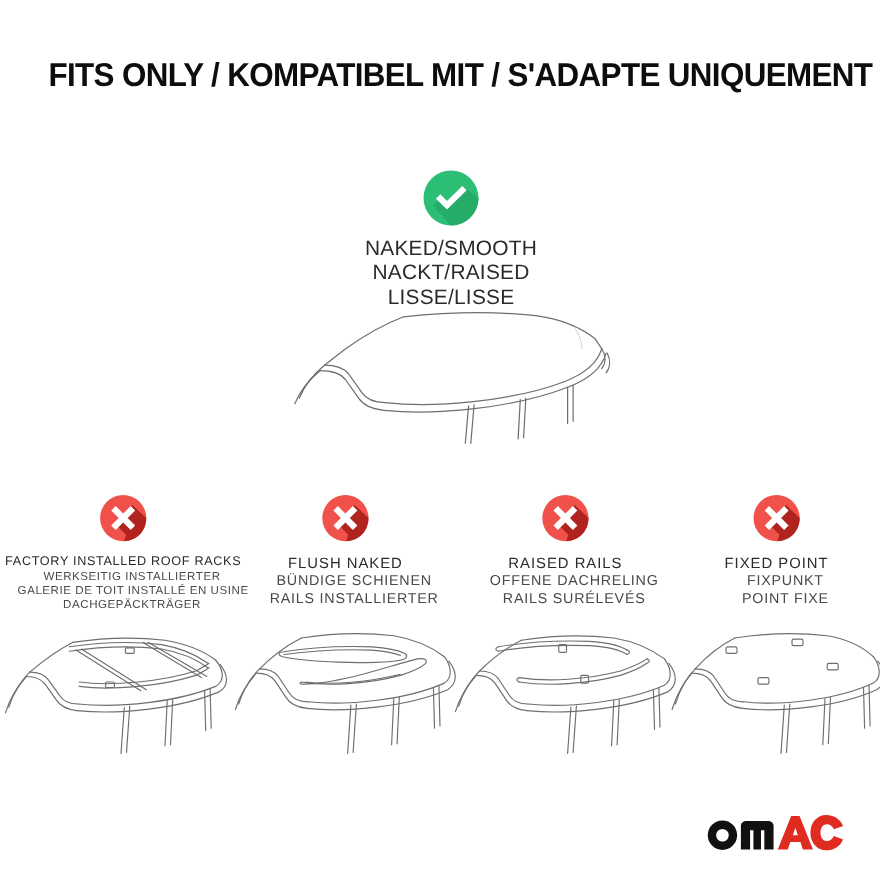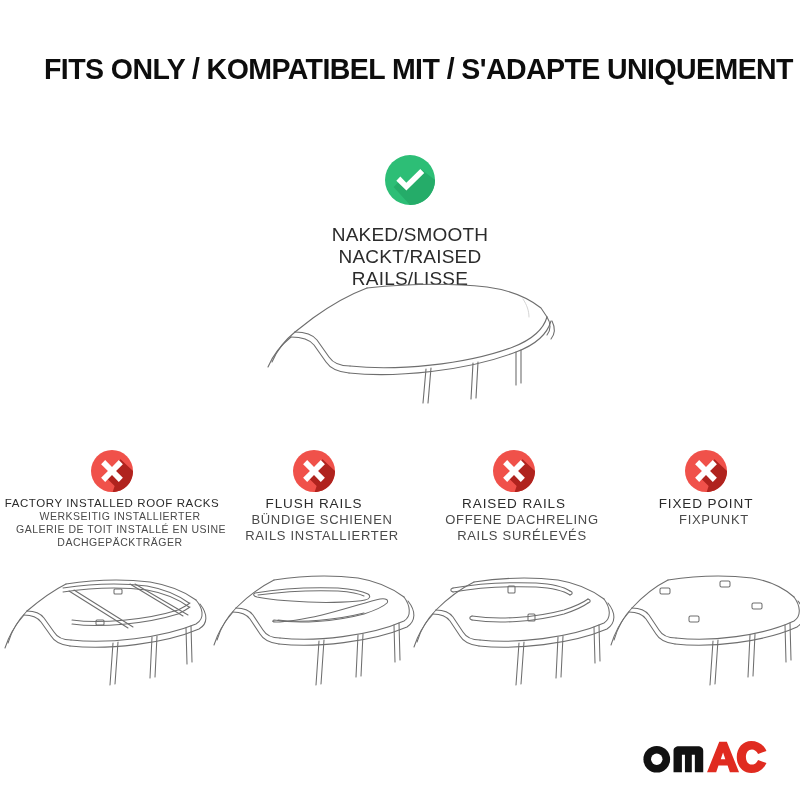--- a/index.html
+++ b/index.html
@@ -40,21 +40,21 @@
     width: 320px;
     text-align: center;
   }
   .status-icon {
     display: block;
     margin: 0 auto;
     width: 50px;
     height: 50px;
   }
   #approved-labels {
-    margin-top: 19px;
+    margin-top: 11px;
     font-size: 19px;
     line-height: 1.16;
     color: #2b2b2b;
     letter-spacing: 0.2px;
   }
   #approved-labels div { white-space: nowrap; }
 
   #naked-roof-art {
     position: absolute;
     left: 255px;
@@ -72,21 +72,21 @@
     height: 250px;
   }
   .nf-col {
     position: absolute;
     top: 0;
     text-align: center;
   }
   .nf-col .status-icon { width: 42px; height: 42px; }
 
   .nf-labels {
-    margin-top: 4px;
+    margin-top: 12px;
     line-height: 1.22;
   }
   .nf-labels .l0 {
     font-size: 13.5px;
     color: #2b2b2b;
     letter-spacing: 0.9px;
     white-space: nowrap;
   }
   .nf-labels .ln {
     font-size: 13px;
@@ -129,21 +129,21 @@
 
   <svg class="status-icon" viewBox="0 0 64 64" aria-hidden="true">
     <circle cx="32" cy="32" r="32" fill="#2DBE76"></circle>
     <path d="M32 64 C49.7 64 64 49.7 64 32 L46.5 18.5 L27 40 L19.5 32.5 L11 41 Z" fill="#25AC69"></path>
     <path d="M14.5 32.8 L19.6 27.6 L27.3 35.4 L45.2 17.9 L50.2 23.1 L27.4 45.4 Z" fill="#FFFFFF"></path>
   </svg>
 
   <div id="approved-labels">
     <div>NAKED/SMOOTH</div>
     <div>NACKT/RAISED</div>
-    <div>RAILS/LISSE</div>
+    <div>LISSE/LISSE</div>
   </div>
 </div>
 
 <svg id="naked-roof-art" viewBox="0 0 320 130" aria-hidden="true">
   <g fill="none" stroke="#6e6e6e" stroke-width="1.1" stroke-linecap="round" stroke-linejoin="round">
 
     <path d="M112 11 C150 7 196 6 232 10 C254 13 272 20 286 31 L292 40"></path>
     <path d="M112 11 C96 17 76 28 58 41 L40 55"></path>
     <path d="M40 55 C50 55 58 58 62 63 L74 80 C78 86 85 89 95 89"></path>
     <path d="M95 89 C140 94 210 88 258 70 C276 63 288 54 292 40"></path>
@@ -224,21 +224,21 @@
 
   <div class="nf-col" id="nf-col-1" style="left:212px; width:204px;">
 
     <svg class="status-icon" viewBox="0 0 64 64" aria-hidden="true">
       <circle cx="32" cy="32" r="32" fill="#F0514A"></circle>
       <path d="M33 64 C50.3 64 64 50.3 64 32 L45 14 L32 27 L21 40 L36 55 Z" fill="#B0231E"></path>
       <path d="M32 25.8 L42.4 15.4 L48.6 21.6 L38.2 32 L48.6 42.4 L42.4 48.6 L32 38.2 L21.6 48.6 L15.4 42.4 L25.8 32 L15.4 21.6 L21.6 15.4 Z" fill="#FFFFFF"></path>
     </svg>
 
     <div class="nf-labels">
-      <div class="l0">FLUSH RAILS</div>
+      <div class="l0">FLUSH NAKED</div>
       <div class="ln">BÜNDIGE SCHIENEN</div>
       <div class="ln">RAILS INSTALLIERTER</div>
     </div>
 
     <svg class="nf-art" viewBox="0 0 204 140" aria-hidden="true">
       <g fill="none" stroke="#6e6e6e" stroke-width="1.05" stroke-linecap="round" stroke-linejoin="round">
 
         <path d="M62 22 C88 18 120 17 146 20 C164 23 180 30 192 39"></path>
         <path d="M62 22 C50 28 36 38 24 50"></path>
         <path d="M24 50 C32 50 38 53 41 57 L51 72 C54 77 60 80 68 80"></path>
@@ -322,20 +322,21 @@
 
     <svg class="status-icon" viewBox="0 0 64 64" aria-hidden="true">
       <circle cx="32" cy="32" r="32" fill="#F0514A"></circle>
       <path d="M33 64 C50.3 64 64 50.3 64 32 L45 14 L32 27 L21 40 L36 55 Z" fill="#B0231E"></path>
       <path d="M32 25.8 L42.4 15.4 L48.6 21.6 L38.2 32 L48.6 42.4 L42.4 48.6 L32 38.2 L21.6 48.6 L15.4 42.4 L25.8 32 L15.4 21.6 L21.6 15.4 Z" fill="#FFFFFF"></path>
     </svg>
 
     <div class="nf-labels">
       <div class="l0">FIXED POINT</div>
       <div class="ln">FIXPUNKT</div>
+      <div class="ln">POINT FIXE</div>
     </div>
 
     <svg class="nf-art" viewBox="0 0 188 140" aria-hidden="true">
       <g fill="none" stroke="#6e6e6e" stroke-width="1.05" stroke-linecap="round" stroke-linejoin="round">
 
         <path d="M56 22 C82 18 114 17 140 20 C158 23 172 30 182 39"></path>
         <path d="M56 22 C44 28 31 38 20 50"></path>
         <path d="M20 50 C28 50 34 53 37 57 L47 72 C50 77 56 80 64 80"></path>
         <path d="M64 80 C99 84 150 78 182 63 C190 58 188 47 182 39"></path>
 

